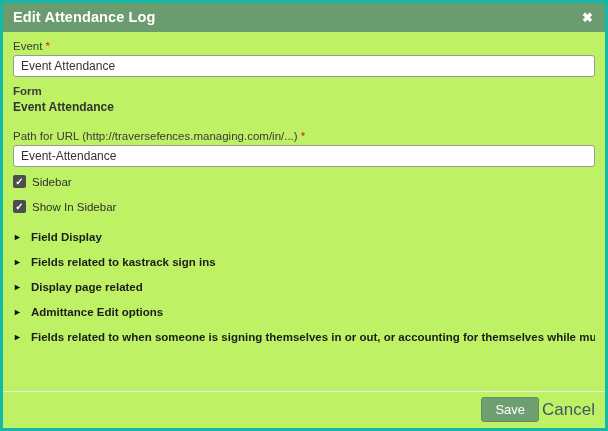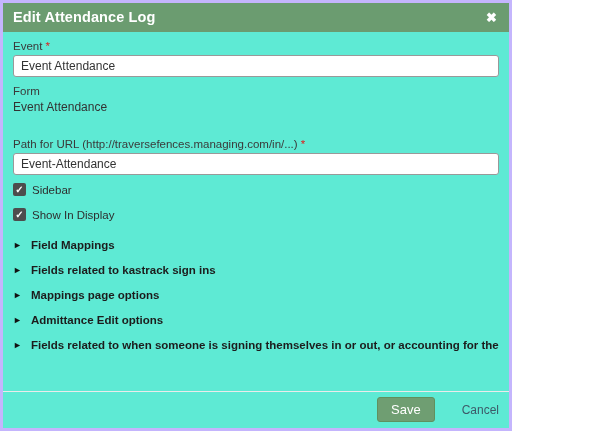--- a/index.html
+++ b/index.html
@@ -3,23 +3,23 @@
 <meta charset="utf-8">
 <style>
   * { box-sizing: border-box; }
   html, body { margin: 0; padding: 0; }
   body {
     width: 608px; height: 431px;
     font-family: "Liberation Sans", sans-serif;
     background: #fff;
   }
   .dialog {
-    width: 512px; height: 431px;
-    border: 3px solid #c4b5fd;
-    background: #5eead4;
+    width: 608px; height: 431px;
+    border: 3px solid #14b8a6;
+    background: #bef264;
     display: flex; flex-direction: column;
   }
   .dialog-header {
     background: #6b9c70;
     color: #ffffff;
     padding: 6px 10px 7px;
     display: flex; justify-content: space-between; align-items: center;
     flex: 0 0 auto;
   }
   .dialog-title { font-size: 14.5px; font-weight: bold; letter-spacing: 0.1px; }
@@ -38,21 +38,21 @@
   .text-input {
     width: 100%; height: 22px;
     border: 1px solid #999; border-radius: 3px;
     padding: 2px 7px;
     font-size: 12px; color: #333;
     font-family: "Liberation Sans", sans-serif;
     outline: none;
   }
   .text-input::placeholder { color: #9b9b9b; opacity: 1; }
   .static-value { font-size: 12px; color: #333; margin-top: 3px; }
-  .form-group { margin-bottom: 24px; }
+  .form-group { margin-bottom: 16px; font-weight: bold; }
   .checkbox-row {
     display: flex; align-items: center; gap: 6px;
     margin: 8px 0 12px; cursor: pointer;
   }
   .checkbox-box {
     width: 13px; height: 13px;
     background: #4d4d4d; border-radius: 2px;
     color: #ffffff; font-size: 10px; font-weight: bold;
     line-height: 13px; text-align: center;
     flex: 0 0 auto;
@@ -66,34 +66,34 @@
   }
   .expander {
     font-size: 9px; color: #111; flex: 0 0 auto;
     transform: translateY(-0.5px);
   }
   .section-label { font-size: 11.5px; font-weight: bold; color: #1c1c1c; }
   .dialog-footer {
     flex: 0 0 auto;
     border-top: 1px solid #ebebeb;
     padding: 5px 10px 6px;
-    display: flex; justify-content: flex-end; align-items: center; gap: 27px;
+    display: flex; justify-content: flex-end; align-items: center; gap: 3px;
   }
   .save-btn {
     background: #6f9e72;
     border: 1px solid #60905f;
     color: #ffffff;
     font-size: 13px;
     font-family: "Liberation Sans", sans-serif;
     border-radius: 3px;
     padding: 4px 13px;
     cursor: pointer;
   }
   .cancel-link {
-    font-size: 12px; color: #3d5a68; cursor: pointer;
+    font-size: 17px; color: #3d5a68; cursor: pointer;
   }
 </style>
 </head>
 <body>
 
 <div class="dialog">
 
   <div class="dialog-header">
     <span class="dialog-title">Edit Attendance Log</span>
     <span class="close-x">✖</span>
@@ -119,36 +119,36 @@
       <input class="text-input" type="text" value="Event-Attendance" style="">
     </div>
 
     <div class="checkbox-row">
       <span class="checkbox-box">✓</span>
       <span class="checkbox-label">Sidebar</span>
     </div>
 
     <div class="checkbox-row">
       <span class="checkbox-box">✓</span>
-      <span class="checkbox-label">Show In Display</span>
+      <span class="checkbox-label">Show In Sidebar</span>
     </div>
 
     <div class="section-row">
       <span class="expander">►</span>
-      <span class="section-label">Field Mappings</span>
+      <span class="section-label">Field Display</span>
     </div>
 
     <div class="section-row">
       <span class="expander">►</span>
       <span class="section-label">Fields related to kastrack sign ins</span>
     </div>
 
     <div class="section-row">
       <span class="expander">►</span>
-      <span class="section-label">Mappings page options</span>
+      <span class="section-label">Display page related</span>
     </div>
 
     <div class="section-row">
       <span class="expander">►</span>
       <span class="section-label">Admittance Edit options</span>
     </div>
 
     <div class="section-row">
       <span class="expander">►</span>
       <span class="section-label">Fields related to when someone is signing themselves in or out, or accounting for themselves while mustering</span>

